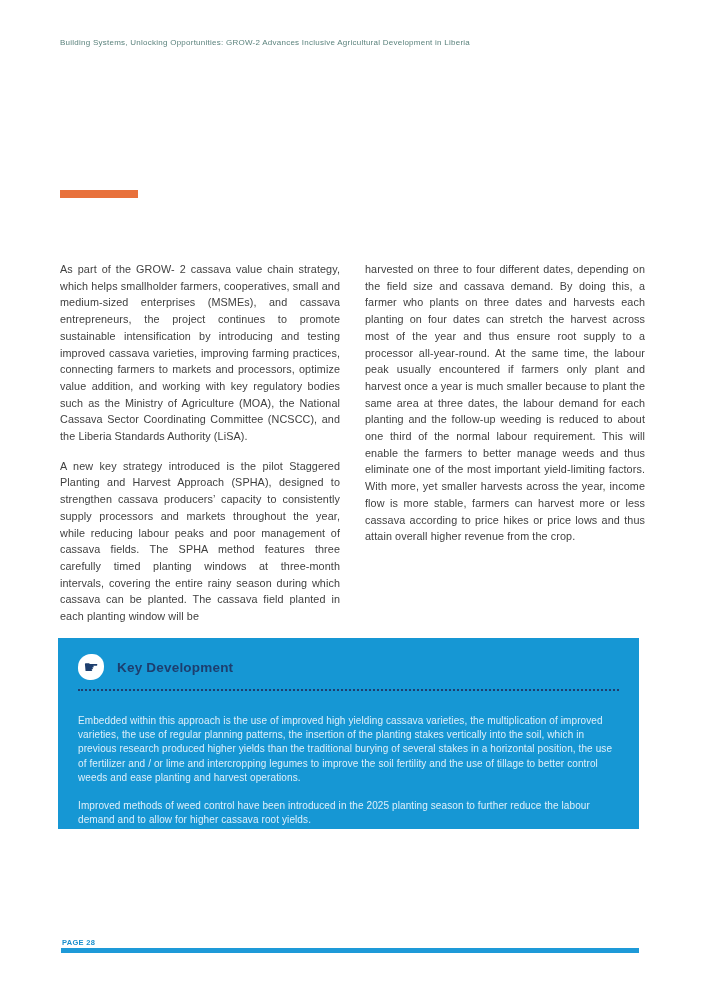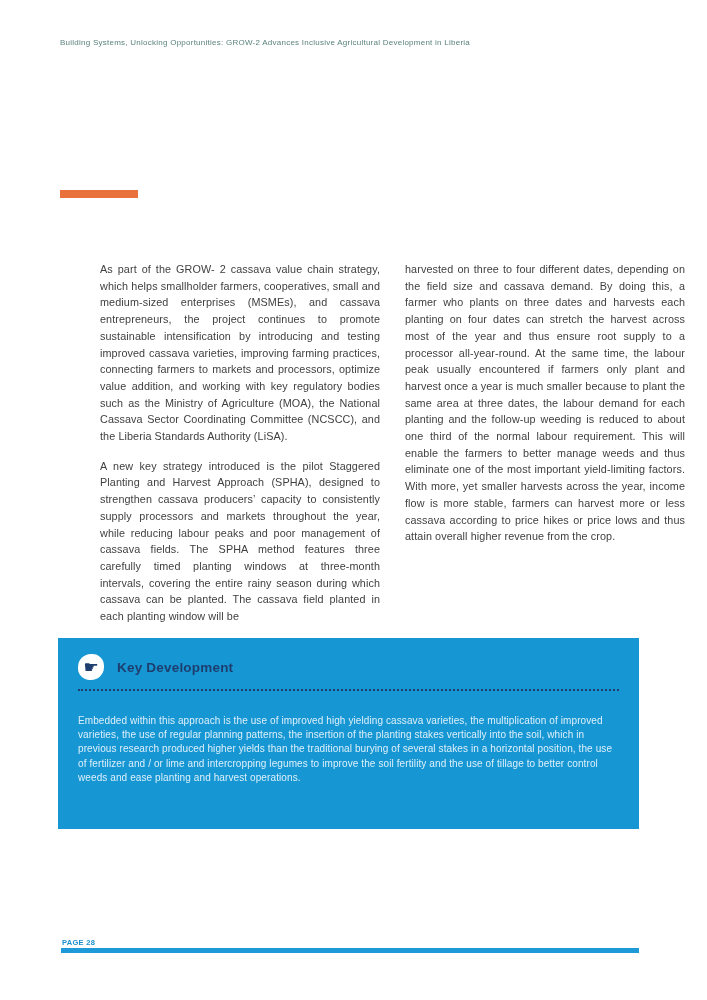--- a/index.html
+++ b/index.html
@@ -46,21 +46,20 @@
     background: #e8713c;
   }
 
   .body-columns {
     position: absolute;
     left: 60px;
     top: 261px;
     width: 585px;
     display: flex;
     gap: 25px;
-    margin-left: 40px;
   }
   .body-col { width: 280px; flex: 0 0 280px; }
   .body-col p {
     font-size: 10.8px;
     line-height: 16.7px;
     letter-spacing: 0.1px;
     text-align: justify;
     color: #404040;
     margin-bottom: 13px;
   }
@@ -149,19 +148,20 @@
   </div>
 
   <div class="key-highlights">
     <div class="kh-header">
       <span class="kh-icon">☛</span>
       <span class="kh-title">Key Development</span>
     </div>
     <div class="kh-dotted"></div>
     <div class="kh-body">
       <p>Embedded within this approach is the use of improved high yielding cassava varieties, the multiplication of improved varieties, the use of regular planning patterns, the insertion of the planting stakes vertically into the soil, which in previous research produced higher yields than the traditional burying of several stakes in a horizontal position, the use of fertilizer and / or lime and intercropping legumes to improve the soil fertility and the use of tillage to better control weeds and ease planting and harvest operations.</p>
+      <p>Improved methods of weed control have been introduced in the 2025 planting season to further reduce the labour demand and to allow for higher cassava root yields.</p>
     </div>
   </div>
 
   <div class="page-number">PAGE 28</div>
   <div class="footer-bar"></div>
 
 </div>
 
 </body></html>

